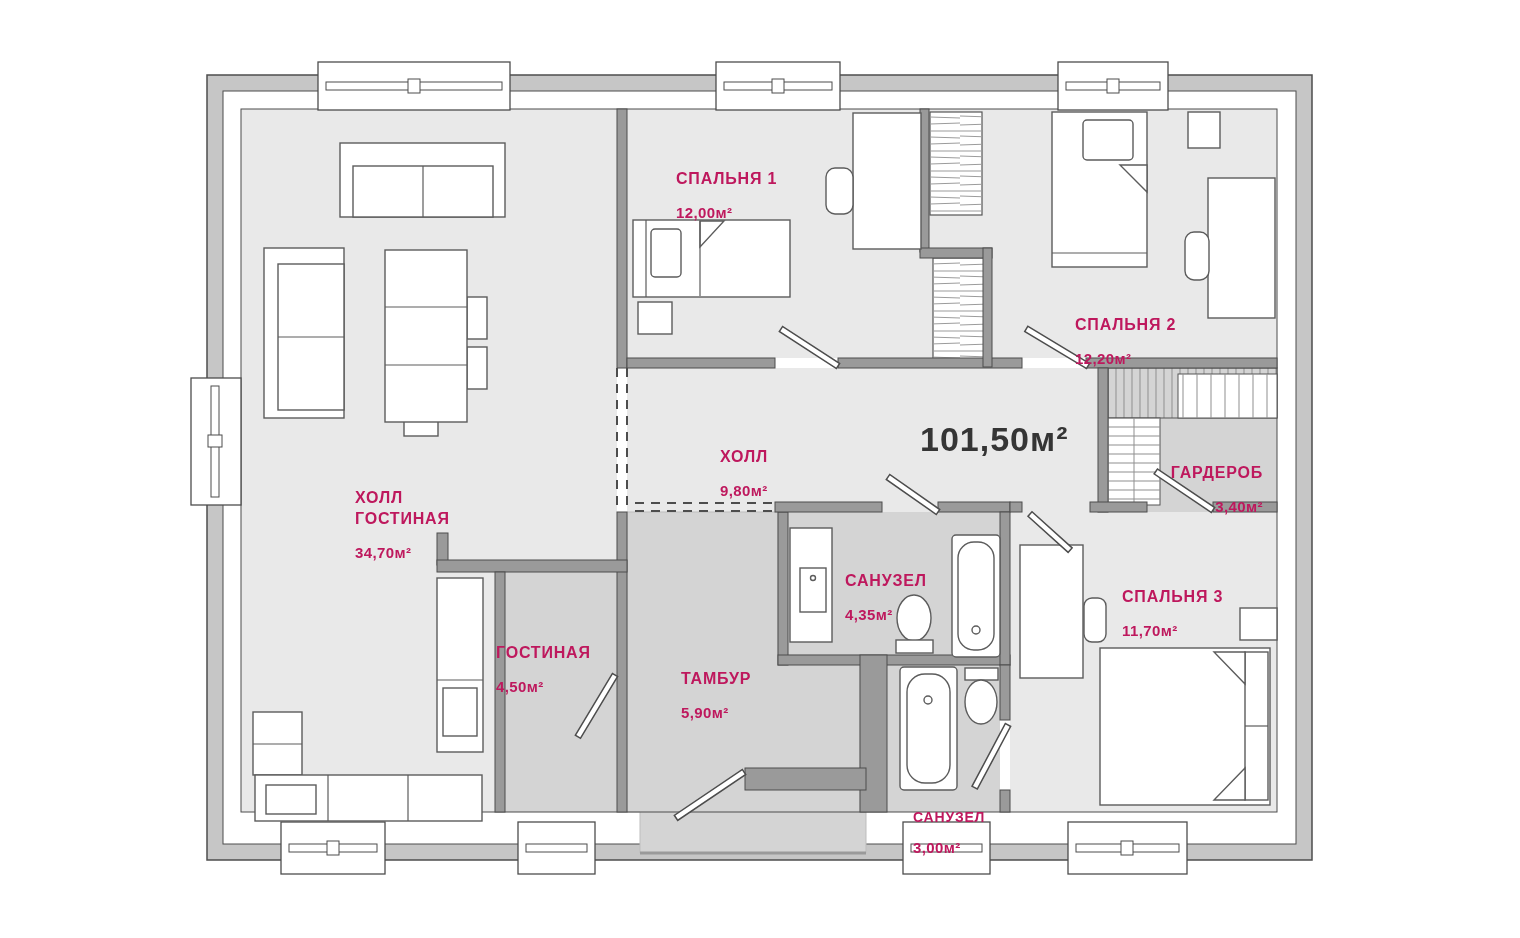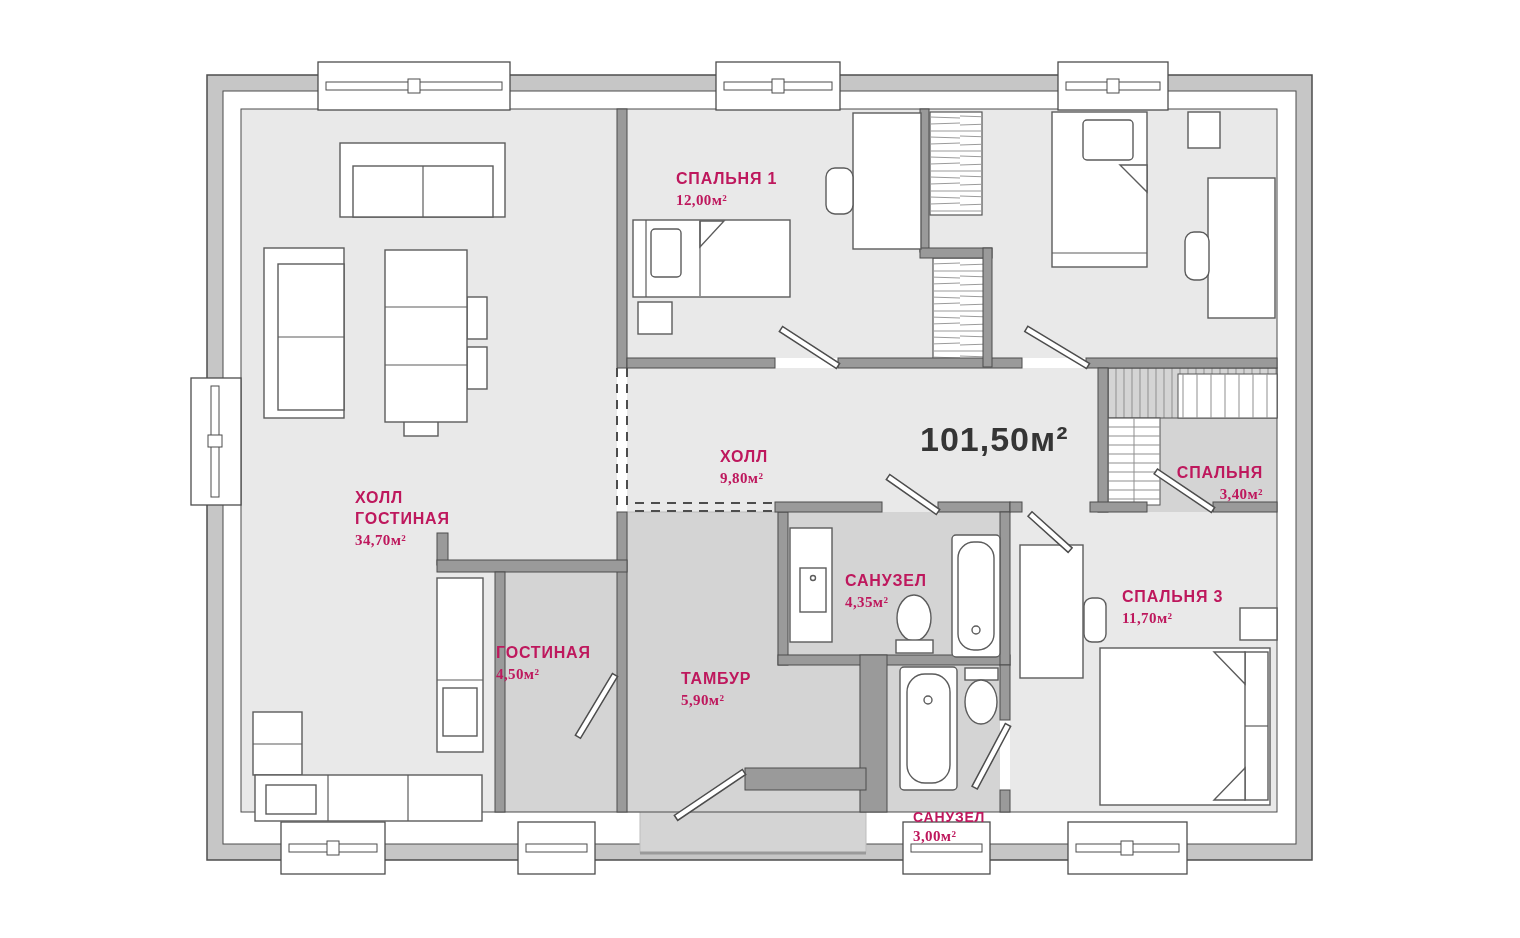--- a/index.html
+++ b/index.html
@@ -10,21 +10,21 @@
   .wall{fill:#9a9a9a;stroke:#4d4d4d;stroke-width:1;}
   .furn{fill:#ffffff;stroke:#5c5c5c;stroke-width:1.4;}
   .furn-line{stroke:#5c5c5c;stroke-width:1.2;fill:none;}
   .leaf{fill:#ffffff;stroke:#4d4d4d;stroke-width:1.5;}
   .dash{stroke:#4d4d4d;stroke-width:2;fill:none;stroke-dasharray:9 7;}
   .winbox{fill:#ffffff;stroke:#4d4d4d;stroke-width:1.3;}
   .winglass{fill:#ffffff;stroke:#4d4d4d;stroke-width:1;}
   
   .rlabel{position:absolute;color:#be185d;font-weight:700;font-size:16px;line-height:21px;
           letter-spacing:.8px;white-space:pre-line;}
-  .rlabel .area{display:block;font-size:15px;letter-spacing:.4px;margin-top:1px;font-family:Liberation Serif, serif;}
+  .rlabel .area{display:block;font-size:15px;letter-spacing:.4px;margin-top:13px;}
   .rlabel.small{font-size:14px;line-height:18px;}
   .rlabel.small .area{font-size:15px;}
   .rlabel.right{text-align:right;}
   .total{position:absolute;color:#353535;font-weight:800;font-size:34px;letter-spacing:1px;margin-left:32px;}
 </style>
 </head>
 <body>
 
 <div class="stage">
 
@@ -295,30 +295,34 @@
   <span>ХОЛЛ
 ГОСТИНАЯ</span>
   <span class="area">34,70м²</span>
 </div>
 
 <div class="rlabel" style="left:676px;top:147px;">
   <span>СПАЛЬНЯ 1</span>
   <span class="area">12,00м²</span>
 </div>
 
+<div class="rlabel" style="left:1075px;top:293px;">
+  <span>СПАЛЬНЯ 2</span>
+  <span class="area">12,20м²</span>
+</div>
 
 <div class="rlabel" style="left:720px;top:425px;">
   <span>ХОЛЛ</span>
   <span class="area">9,80м²</span>
 </div>
 
 <div class="total" style="left:888px;top:420px;">101,50м²</div>
 
 <div class="rlabel right" style="left:1120px;top:441px;width:143px;">
-  <span>СПАЛЬНЯ</span>
+  <span>ГАРДЕРОБ</span>
   <span class="area">3,40м²</span>
 </div>
 
 <div class="rlabel" style="left:845px;top:549px;">
   <span>САНУЗЕЛ</span>
   <span class="area">4,35м²</span>
 </div>
 
 <div class="rlabel" style="left:1122px;top:565px;">
   <span>СПАЛЬНЯ 3</span>

